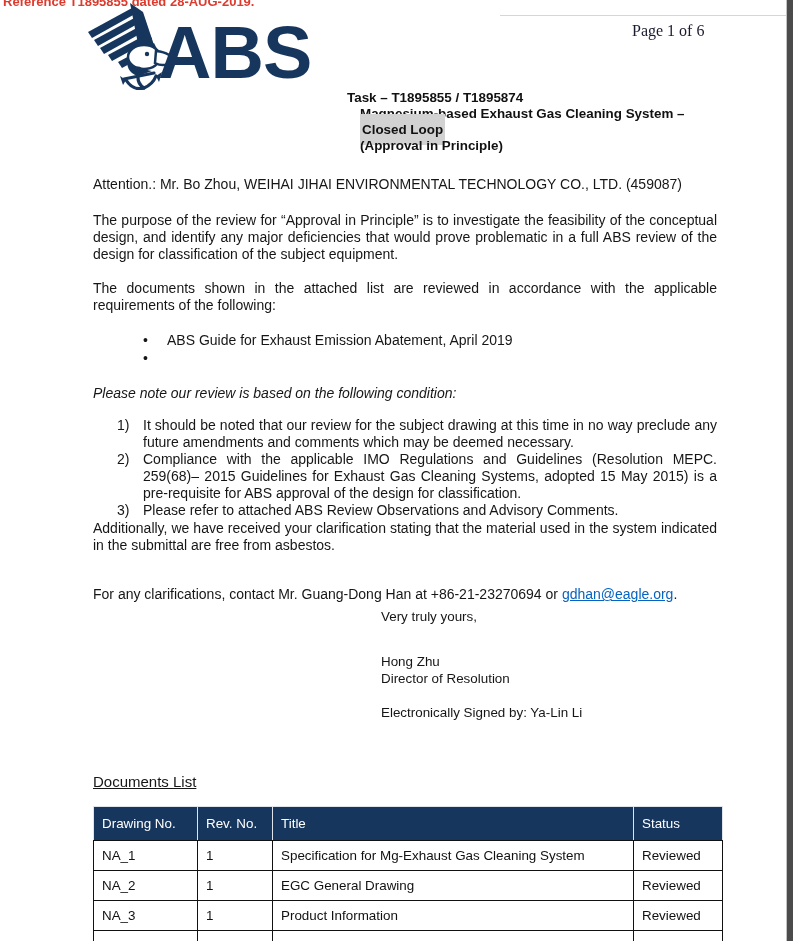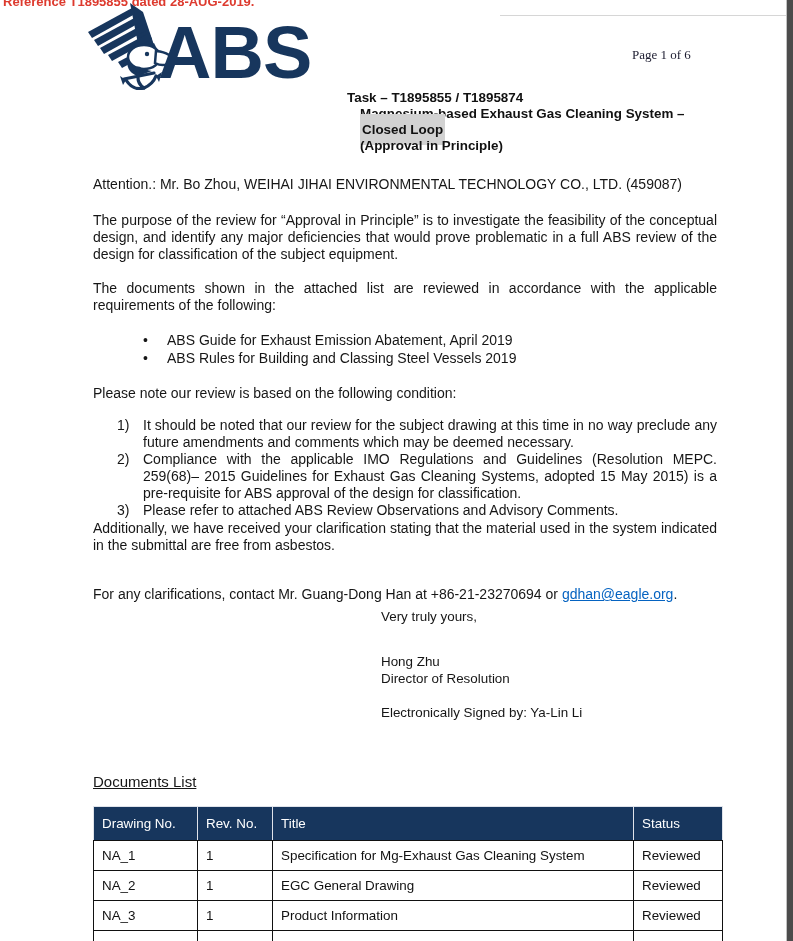--- a/index.html
+++ b/index.html
@@ -16,39 +16,39 @@
   .top-line { position:absolute; top:15px; left:500px; width:286px; height:1px;
     background:#d6d6d6; }
 
   .ref-annotation { position:absolute; top:-6px; left:3px; color:#dd3a2e;
     font-size:13px; font-weight:bold; white-space:nowrap; z-index:5; }
 
   .logo { position:absolute; top:2px; left:86px; width:228px; height:88px; z-index:2; }
   .logo text { font-family:"Liberation Sans","DejaVu Sans",sans-serif; font-weight:bold; }
 
   .page-num { position:absolute; top:22px; left:632px;
-    font-family:"Liberation Serif","DejaVu Serif",serif; font-size:13px; color:#1b1b2f;margin-top:25px; }
+    font-family:"Liberation Serif","DejaVu Serif",serif; font-size:16px; color:#1b1b2f; }
 
   .task-block { position:absolute; top:90px; left:347px; font-weight:bold;
     font-size:13.4px; line-height:16px; color:#111; }
   .task-block .ind { margin-left:13px; }
   .hl { background:#d2d2d2; padding:8px 2px; }
 
   .content { position:absolute; left:93px; width:624px; font-size:14px;
     line-height:17px; color:#161616; }
   .justify { text-align:justify; }
   .nowrap { white-space:nowrap; }
 
   .attention   { top:176px; }
   .p-purpose   { top:212px; }
   .p-docs      { top:280px; }
   .bullets     { top:331px; line-height:18px; }
   .bullet-row  { position:relative; padding-left:74px; }
   .bullet-row .b { position:absolute; left:50px; }
-  .p-cond      { top:385px; }
+  .p-cond      { top:385px;font-style:italic; }
   .numlist     { top:417px; }
   .num-row { position:relative; padding-left:50px; }
   .num-row .n { position:absolute; left:24px; }
   .num-row .ntext { text-align:justify; }
   .p-asbestos  { top:520px; }
   .p-contact   { top:586px; }
   .email { color:#0563c1; text-decoration:underline; cursor:pointer; }
 
   .sig { position:absolute; left:381px; font-size:13.4px; line-height:17px; color:#161616; }
   .sig-yours { top:608px; }
@@ -119,21 +119,20 @@
 
   <div class="content p-docs justify">The documents shown in the attached list are reviewed in accordance with the applicable requirements of the following:</div>
 
   <div class="content bullets">
     <div class="bullet-row">
       <span class="b">•</span>
       <span>ABS Guide for Exhaust Emission Abatement, April 2019</span>
     </div>
     <div class="bullet-row">
       <span class="b">•</span>
-      <span>ABS Rules for Building and Classing Steel Vessels 2019</span>
     </div>
   </div>
 
   <div class="content p-cond">Please note our review is based on the following condition:</div>
 
   <div class="content numlist">
     <div class="num-row">
       <span class="n">1)</span>
       <div class="ntext">It should be noted that our review for the subject drawing at this time in no way preclude any future amendments and comments which may be deemed necessary.</div>
     </div>

